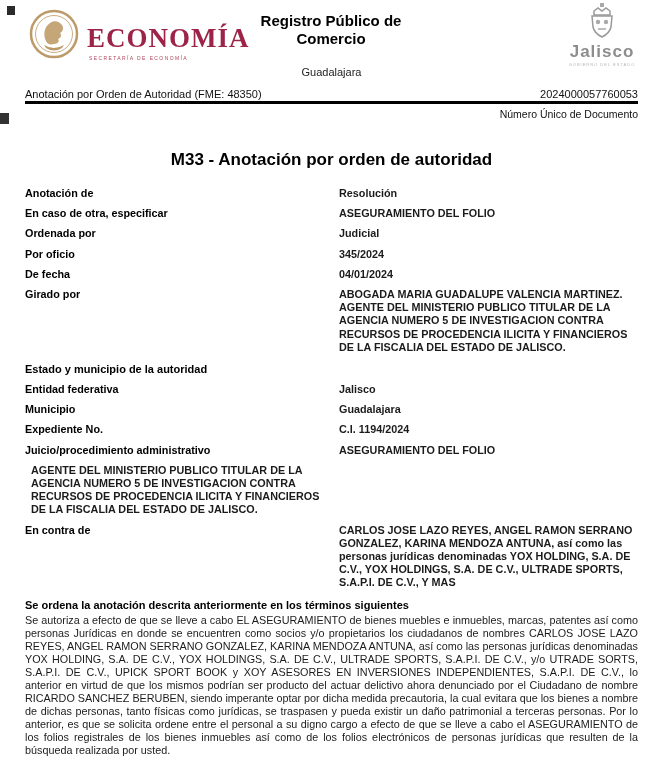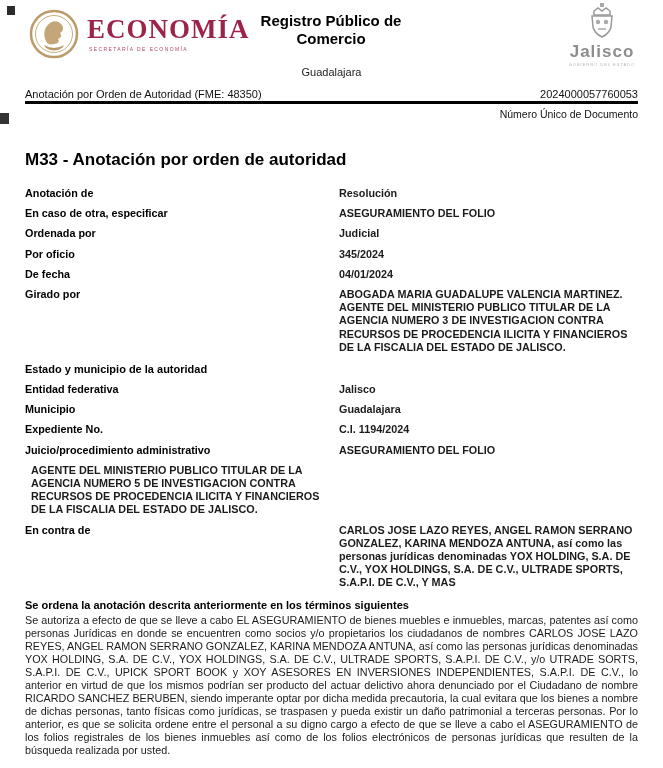--- a/index.html
+++ b/index.html
@@ -3,21 +3,21 @@
 <meta charset="utf-8">
 <style>
   html,body { margin:0; padding:0; background:#ffffff; }
   .page {
     position:relative; width:663px; height:768px; overflow:hidden;
     background:#ffffff; color:#1b1b1b;
     font-family:"Liberation Sans", sans-serif;
   }
   
   .header { position:absolute; left:0; top:0; width:663px; height:86px; }
-  .economia { position:absolute; left:28px; top:7px; display:flex; align-items:flex-start; }
+  .economia { position:absolute; left:28px; top:7px; display:flex; align-items:flex-end; }
   .eagle { width:52px; height:54px; flex:none; }
   .eco-text { margin-left:7px; padding-top:9px; }
   .eco-wordmark {
     font-family:"Liberation Serif", serif; font-weight:bold;
     font-size:27px; line-height:27px; letter-spacing:1px; color:#9d2449;
   }
   .eco-sub { font-size:5px; letter-spacing:1.4px; color:#b04a63; margin-top:3px; padding-left:2px; }
   .center-head { position:absolute; left:231px; top:12px; width:200px; text-align:center; }
   .doc-main-title { font-weight:bold; font-size:15px; line-height:18px; color:#000; }
   .office-line { position:absolute; left:0; top:66px; width:100%; text-align:center; font-size:11px; color:#222; }
@@ -26,21 +26,21 @@
   .jal-wordmark { font-size:17px; font-weight:bold; color:#8d8d8d; letter-spacing:1px; line-height:16px; }
   .jal-sub { font-size:4px; letter-spacing:1px; color:#b5b5b5; margin-top:2px; }
   
   .docbar { position:absolute; left:25px; right:25px; top:88px; display:flex; justify-content:space-between; font-size:11px; color:#111; }
   .rule { position:absolute; left:25px; right:25px; top:101px; height:3px; background:#000; }
   .nud-label { position:absolute; right:25px; top:108px; font-size:10.5px; color:#111; }
   .artifact-1 { position:absolute; left:7px; top:6px; width:8px; height:9px; background:#2b2b2b; }
   .artifact-2 { position:absolute; left:0px; top:113px; width:9px; height:11px; background:#333; }
   
   .main { position:absolute; left:25px; top:150px; width:613px; }
-  .m-title { font-weight:bold; font-size:17px; color:#000; margin-bottom:17px; }
+  .m-title { text-align:center; font-weight:bold; font-size:17px; color:#000; margin-bottom:17px; }
   .frow { display:flex; margin-bottom:7px; font-size:10.8px; line-height:13.2px; }
   .frow .lbl { width:308px; flex:none; text-align:left; font-weight:bold; color:#000; }
   .frow .val { margin-left:6px; max-width:297px;font-weight:bold; }
   .sect-heading { font-weight:bold; font-size:11px; color:#000; margin:9px 0 8px 0; }
   .terms-heading { font-weight:bold; font-size:11px; color:#000; margin:9px 0 3px 0; }
   .terms-body { font-size:10.8px; line-height:13px; text-align:justify; color:#1b1b1b; }
   .footer-heading { font-weight:bold; font-size:11px; color:#000; margin-top:9px; }
 </style>
 </head>
 <body>
@@ -110,21 +110,21 @@
     <div class="frow">
       <div class="lbl">Por oficio</div>
       <div class="val">345/2024</div>
     </div>
     <div class="frow">
       <div class="lbl">De fecha</div>
       <div class="val">04/01/2024</div>
     </div>
     <div class="frow">
       <div class="lbl">Girado por</div>
-      <div class="val">ABOGADA MARIA GUADALUPE VALENCIA MARTINEZ. AGENTE DEL MINISTERIO PUBLICO TITULAR DE LA AGENCIA NUMERO 3 DE INVESTIGACION CONTRA RECURSOS DE PROCEDENCIA ILICITA Y FINANCIEROS DE LA FISCALIA DEL ESTADO DE JALISCO.</div>
+      <div class="val">ABOGADA MARIA GUADALUPE VALENCIA MARTINEZ. AGENTE DEL MINISTERIO PUBLICO TITULAR DE LA AGENCIA NUMERO 5 DE INVESTIGACION CONTRA RECURSOS DE PROCEDENCIA ILICITA Y FINANCIEROS DE LA FISCALIA DEL ESTADO DE JALISCO.</div>
     </div>
 
     <div class="sect-heading">Estado y municipio de la autoridad</div>
 
     <div class="frow">
       <div class="lbl">Entidad federativa</div>
       <div class="val">Jalisco</div>
     </div>
     <div class="frow">
       <div class="lbl">Municipio</div>

